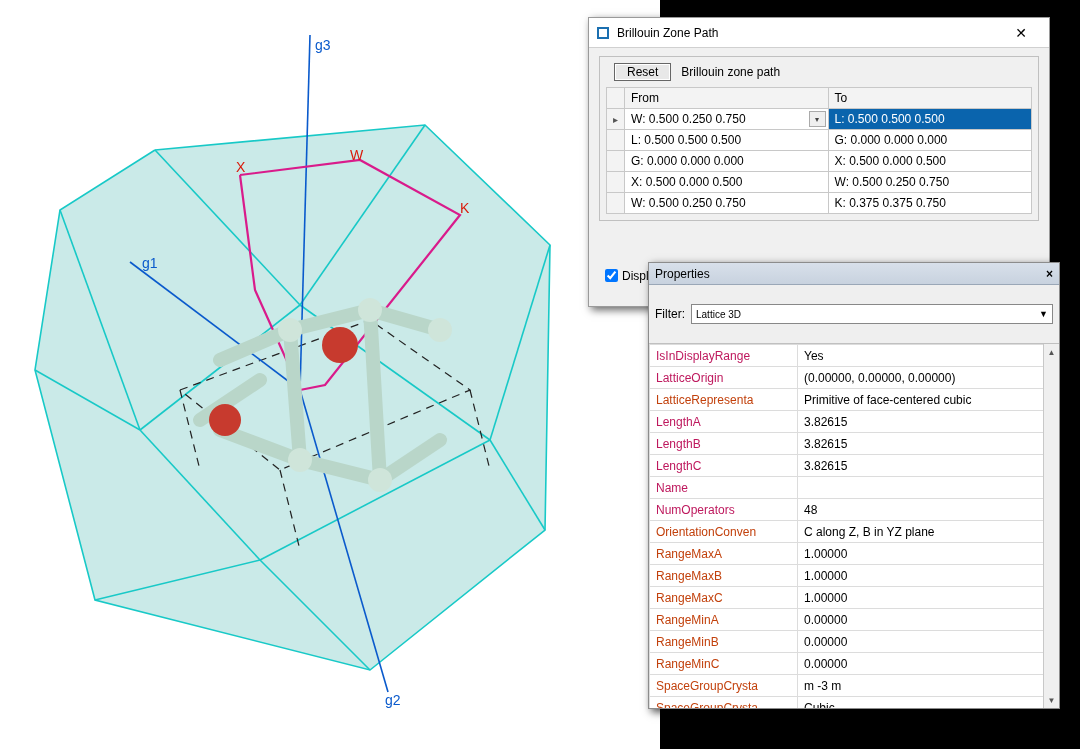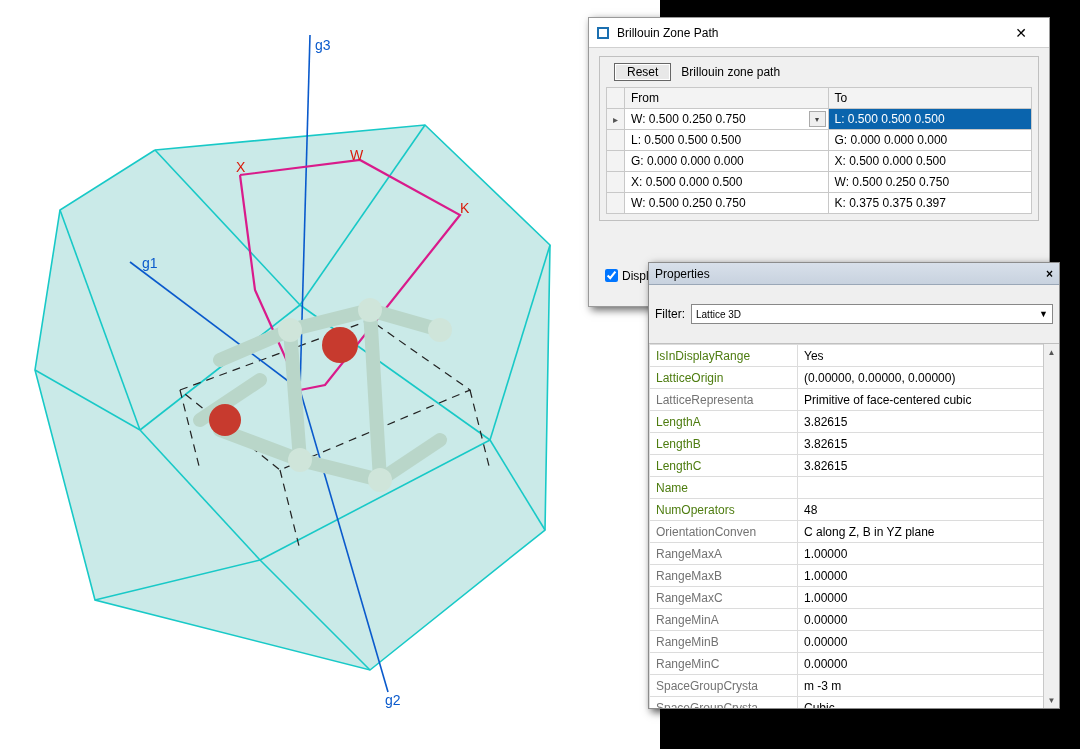--- a/index.html
+++ b/index.html
@@ -139,22 +139,22 @@
     position:relative;
   }
   .props-grid table { width:100%; border-collapse:collapse; }
   .props-grid td {
     border:1px solid #dcdcdc;
     padding:2px 6px;
     font-size:12px;
     height:22px;
     vertical-align: middle;
   }
-  .props-grid td.k { width:148px; background:#fff; color:#4d7c0f; }
-  .props-grid td.k.gray { color:#737373; }
+  .props-grid td.k { width:148px; background:#fff; color:#be185d; }
+  .props-grid td.k.gray { color:#c2410c; }
   .props-grid td.v { background:#fff; }
   .scrollbar-stub {
     position:absolute; right:0; top:0; bottom:0; width:16px;
     background:#efefef; border-left:1px solid #c8c8c8;
     display:flex; flex-direction:column;
   }
   .scrollbar-stub .arrow { height:16px; display:flex; align-items:center; justify-content:center; font-size:8px; color:#555; }
   .scrollbar-stub .track { flex:1; }
 </style>
 </head>
@@ -273,21 +273,21 @@
               <td>X:  0.500  0.000  0.500</td>
             </tr>
             <tr>
               <td class="rowhdr"></td>
               <td class="from-cell">X:  0.500  0.000  0.500</td>
               <td>W:  0.500  0.250  0.750</td>
             </tr>
             <tr>
               <td class="rowhdr"></td>
               <td class="from-cell">W:  0.500  0.250  0.750</td>
-              <td>K:  0.375  0.375  0.397</td>
+              <td>K:  0.375  0.375  0.750</td>
             </tr>
           </tbody>
       </table>
     </div>
     <div class="bz-lower">
       <label class="chk">
         <input type="checkbox" checked="" style="">
         <span>Display</span>
       </label>
       <button class="btn-add">Add</button>

